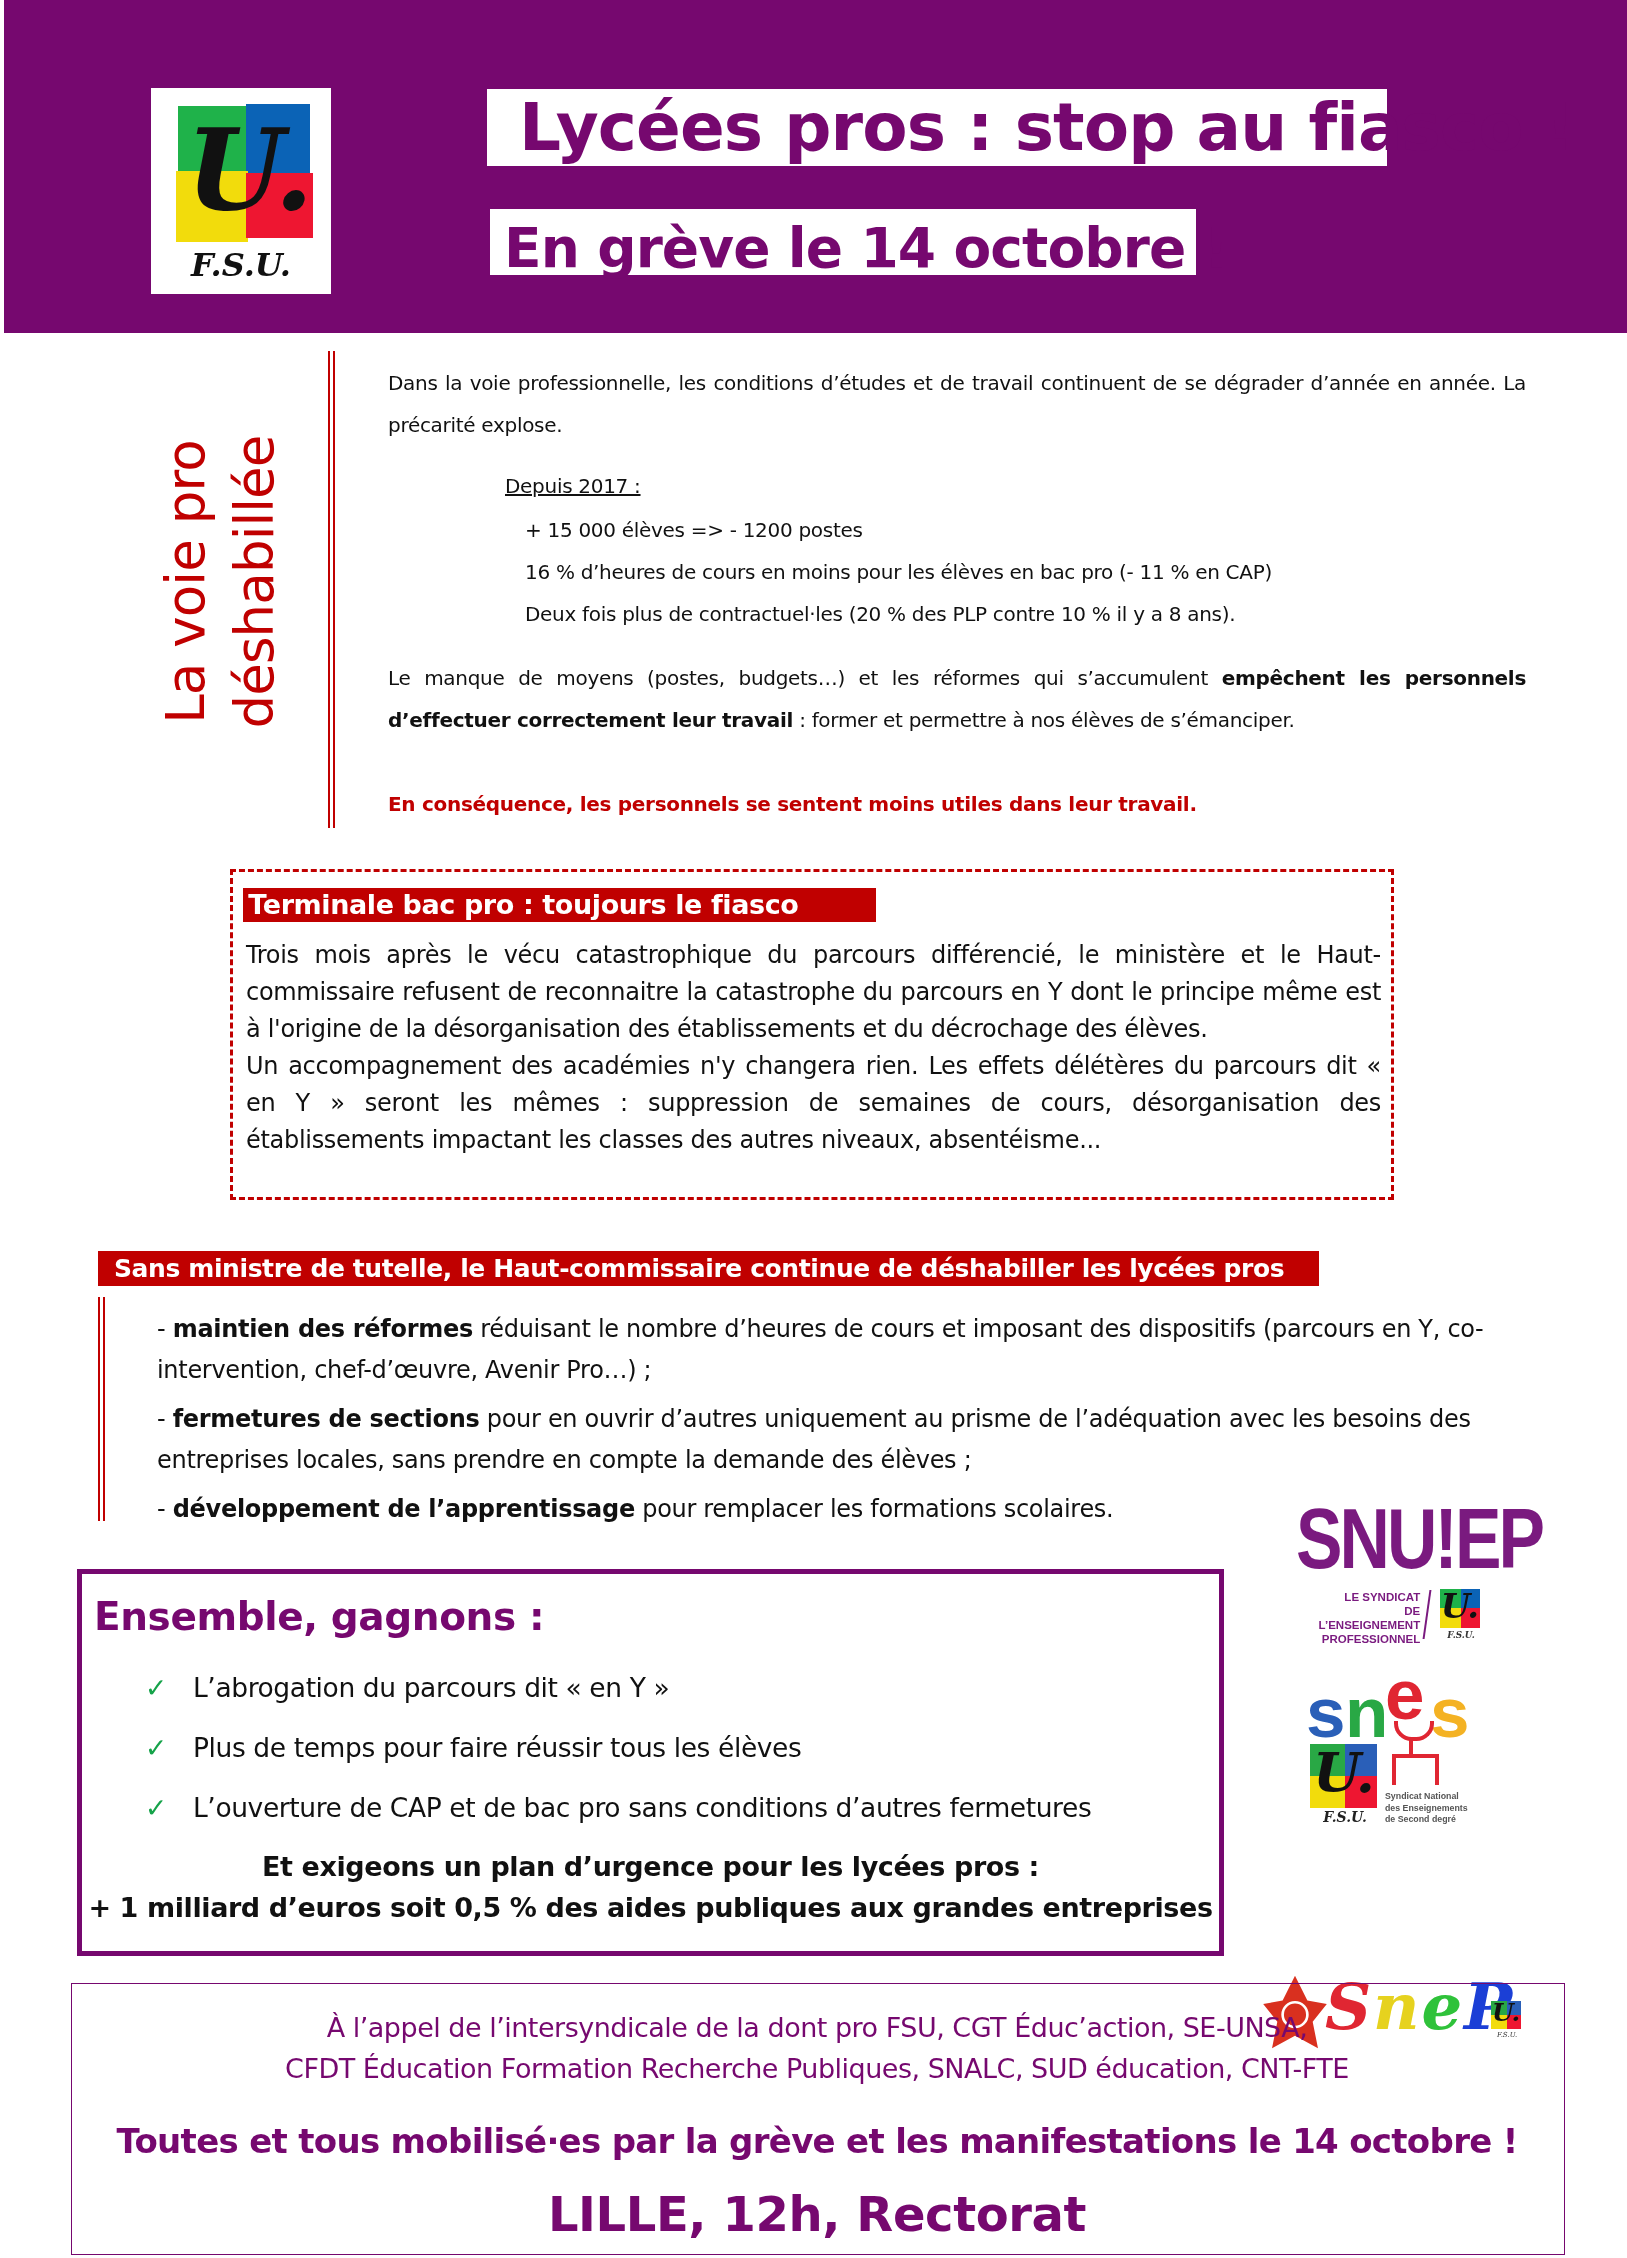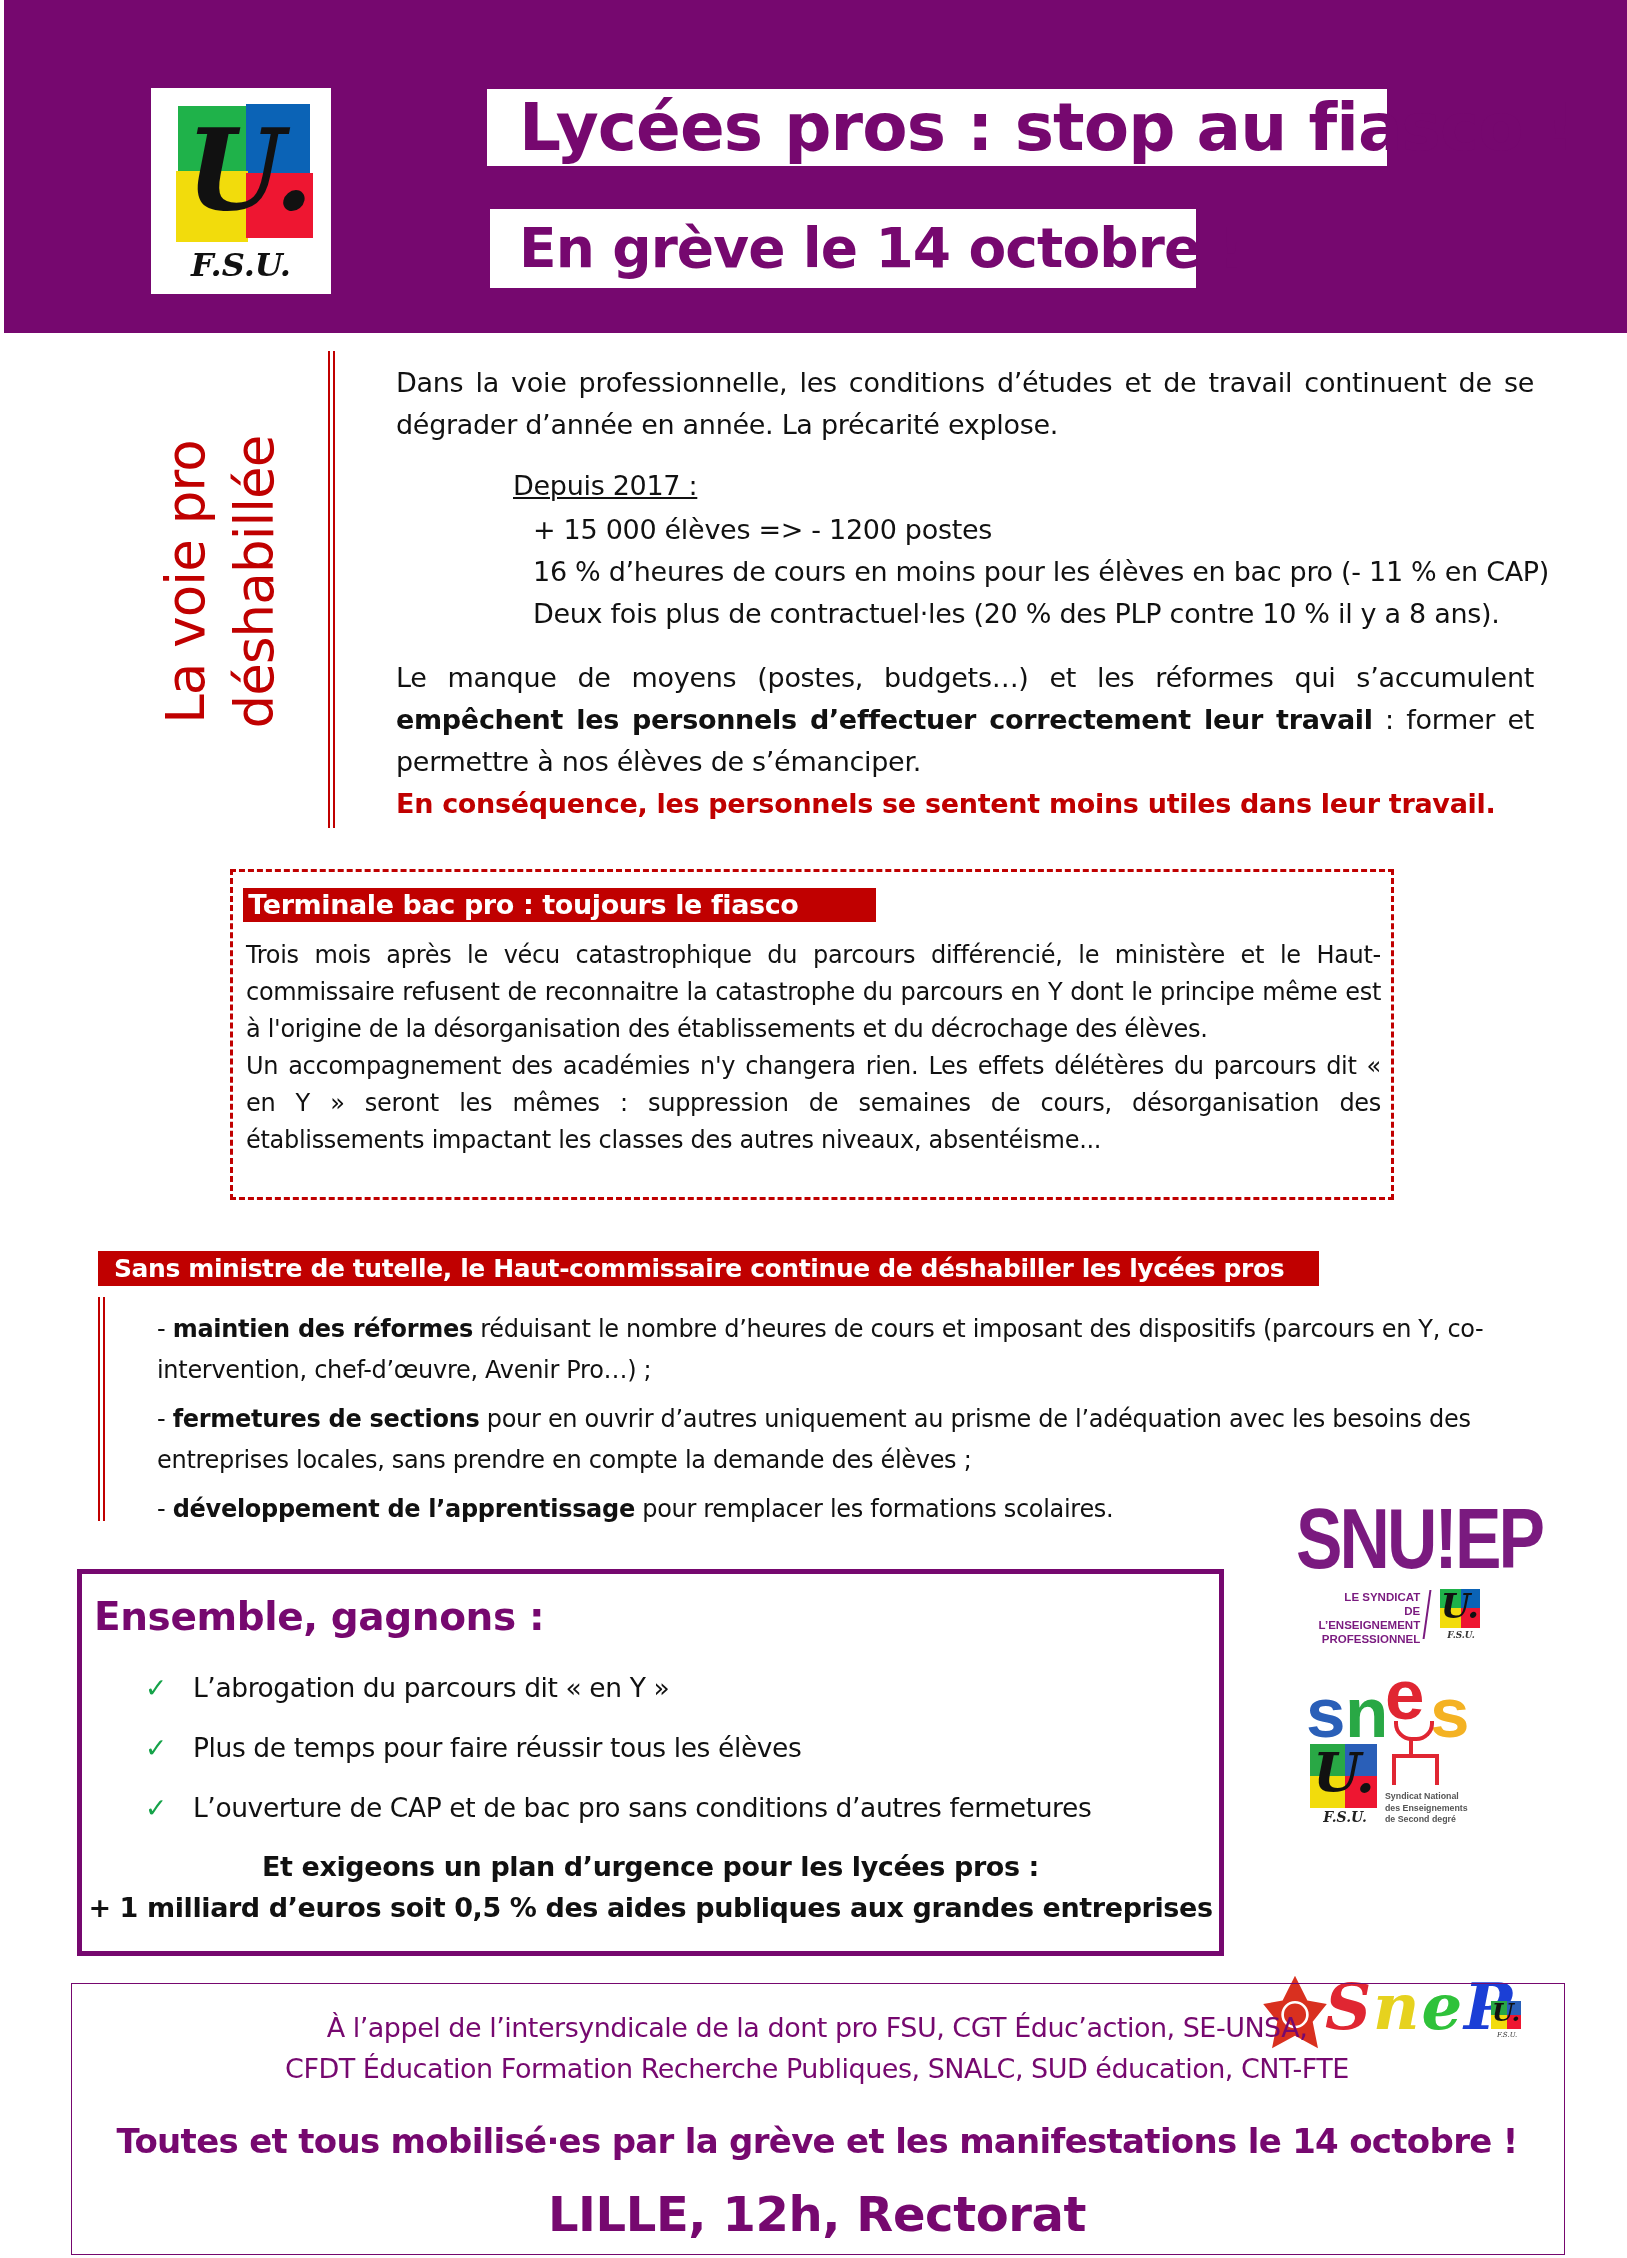--- a/index.html
+++ b/index.html
@@ -6,30 +6,30 @@
   body { width:1628px; height:2258px; position:relative; overflow:hidden;
          font-family:"DejaVu Sans", sans-serif; color:#111; }
   .abs { position:absolute; }
   
   #banner { left:3.5px; top:0; width:1624px; height:333px; background:#76086f; }
   #logo-box { left:151px; top:88px; width:180px; height:206px; background:#fff; }
   .fsu-quad { position:absolute; }
   .title-box { background:#fff; color:#76086f; font-family:"DejaVu Sans", sans-serif;
                font-weight:bold; white-space:nowrap; box-sizing:border-box; }
   #title1 { left:487px; top:89px; width:900px; height:77px; font-size:66px; line-height:77px; padding-left:32px; letter-spacing:-0.9px; }
-  #title2 { left:490px; top:209px; width:706px; height:79px; font-size:55px; line-height:79px; padding-left:29px; letter-spacing:-0.9px; }
+  #title2 { left:490px; top:209px; width:706px; height:66px; font-size:55px; line-height:79px; padding-left:14px; letter-spacing:-0.9px; }
 
   
   #side-title { left:132px; top:406px; width:176px; height:353px; }
   #side-title .rot { position:absolute; left:88px; top:176px; transform:translate(-50%,-50%) rotate(-90deg);
                      white-space:nowrap; text-align:center; color:#c00000; font-family:"DejaVu Sans", sans-serif;
                      font-size:53px; line-height:69px; letter-spacing:-0.9px; }
   .dbl-line { border-left:2.6px solid #c00000; border-right:2.6px solid #c00000; width:2.6px; box-sizing:content-box; }
   #dbl1 { left:328px; top:351px; height:477px; }
-  .body-text { font-size:27px; line-height:42px; letter-spacing:-0.3px;margin-left:8px; }
+  .body-text { font-size:20px; line-height:42px; letter-spacing:-0.3px; }
   #intro { left:388px; top:362px; width:1138px; text-align:justify; }
   #since-head { left:505px; top:465px; text-decoration:underline; }
   #since-list { left:525px; top:509px; }
   #since-list div { height:42px; }
   #lack { left:388px; top:657px; width:1138px; text-align:justify; }
   #consequence { left:388px; top:783px; color:#c00000; font-weight:bold; }
 
   
   #dashed { left:230px; top:869px; width:1164px; height:331px; border:3.5px dashed #c00000; box-sizing:border-box; }
   .red-head { background:#c00000; color:#fff; font-weight:bold; white-space:nowrap; box-sizing:border-box; }

